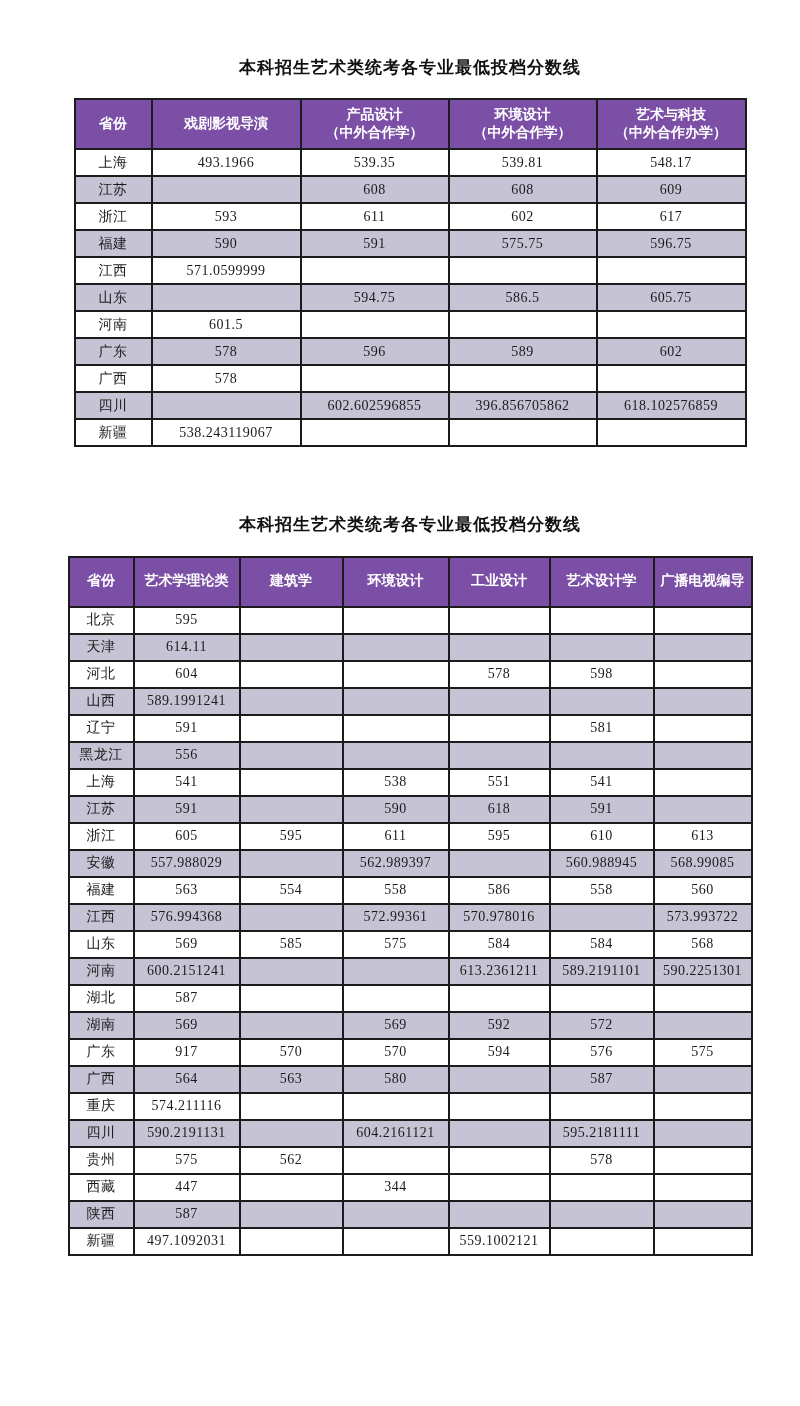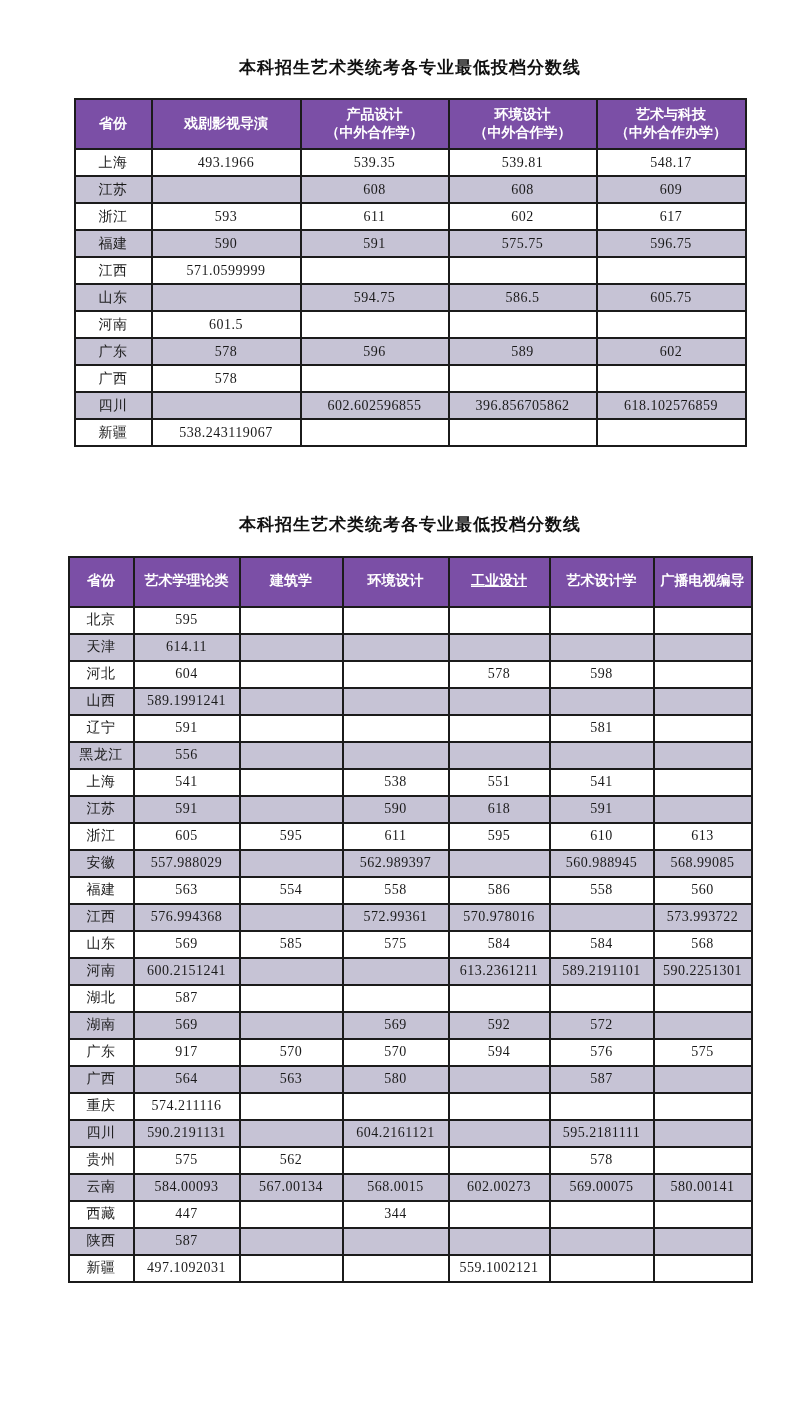--- a/index.html
+++ b/index.html
@@ -70,21 +70,21 @@
   .t1 th:nth-child(1) { width: 71px; }
   .t1 th:nth-child(2) { width: 143px; }
   .t1 th:nth-child(3) { width: 142px; }
   .t1 th:nth-child(4) { width: 142px; }
   .t1 th:nth-child(5) { width: 143px; }
   
   .t2 th:nth-child(1) { width: 59px; }
   .t2 th:nth-child(2) { width: 100px; margin-left: 20px; }
   .t2 th:nth-child(3) { width: 97px; }
   .t2 th:nth-child(4) { width: 100px; }
-  .t2 th:nth-child(5) { width: 95px; text-decoration: underline; }
+  .t2 th:nth-child(5) { width: 95px; }
   .t2 th:nth-child(6) { width: 98px; }
   .t2 th:nth-child(7) { width: 92px; font-family: Liberation Serif, serif; }
 </style>
 </head>
 <body>
 
 <div class="page">
 
   <section class="table-section">
     <h2 class="table-title">本科招生艺术类统考各专业最低投档分数线</h2>
@@ -382,29 +382,20 @@
           </tr>
           <tr>
             <td>贵州</td>
             <td>575</td>
             <td>562</td>
             <td></td>
             <td></td>
             <td>578</td>
             <td></td>
           </tr>
-          <tr class="striped">
-            <td>云南</td>
-            <td>584.00093</td>
-            <td>567.00134</td>
-            <td>568.0015</td>
-            <td>602.00273</td>
-            <td>569.00075</td>
-            <td>580.00141</td>
-          </tr>
           <tr>
             <td>西藏</td>
             <td>447</td>
             <td></td>
             <td>344</td>
             <td></td>
             <td></td>
             <td></td>
           </tr>
           <tr class="striped">

